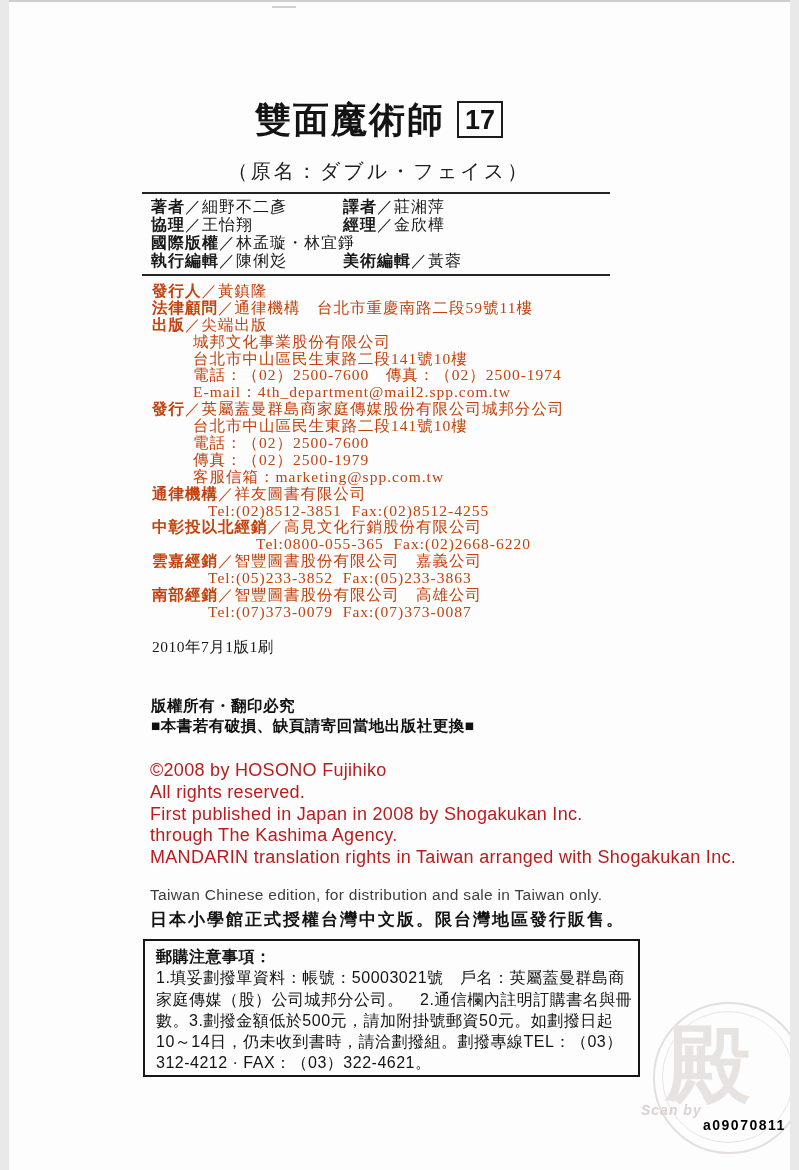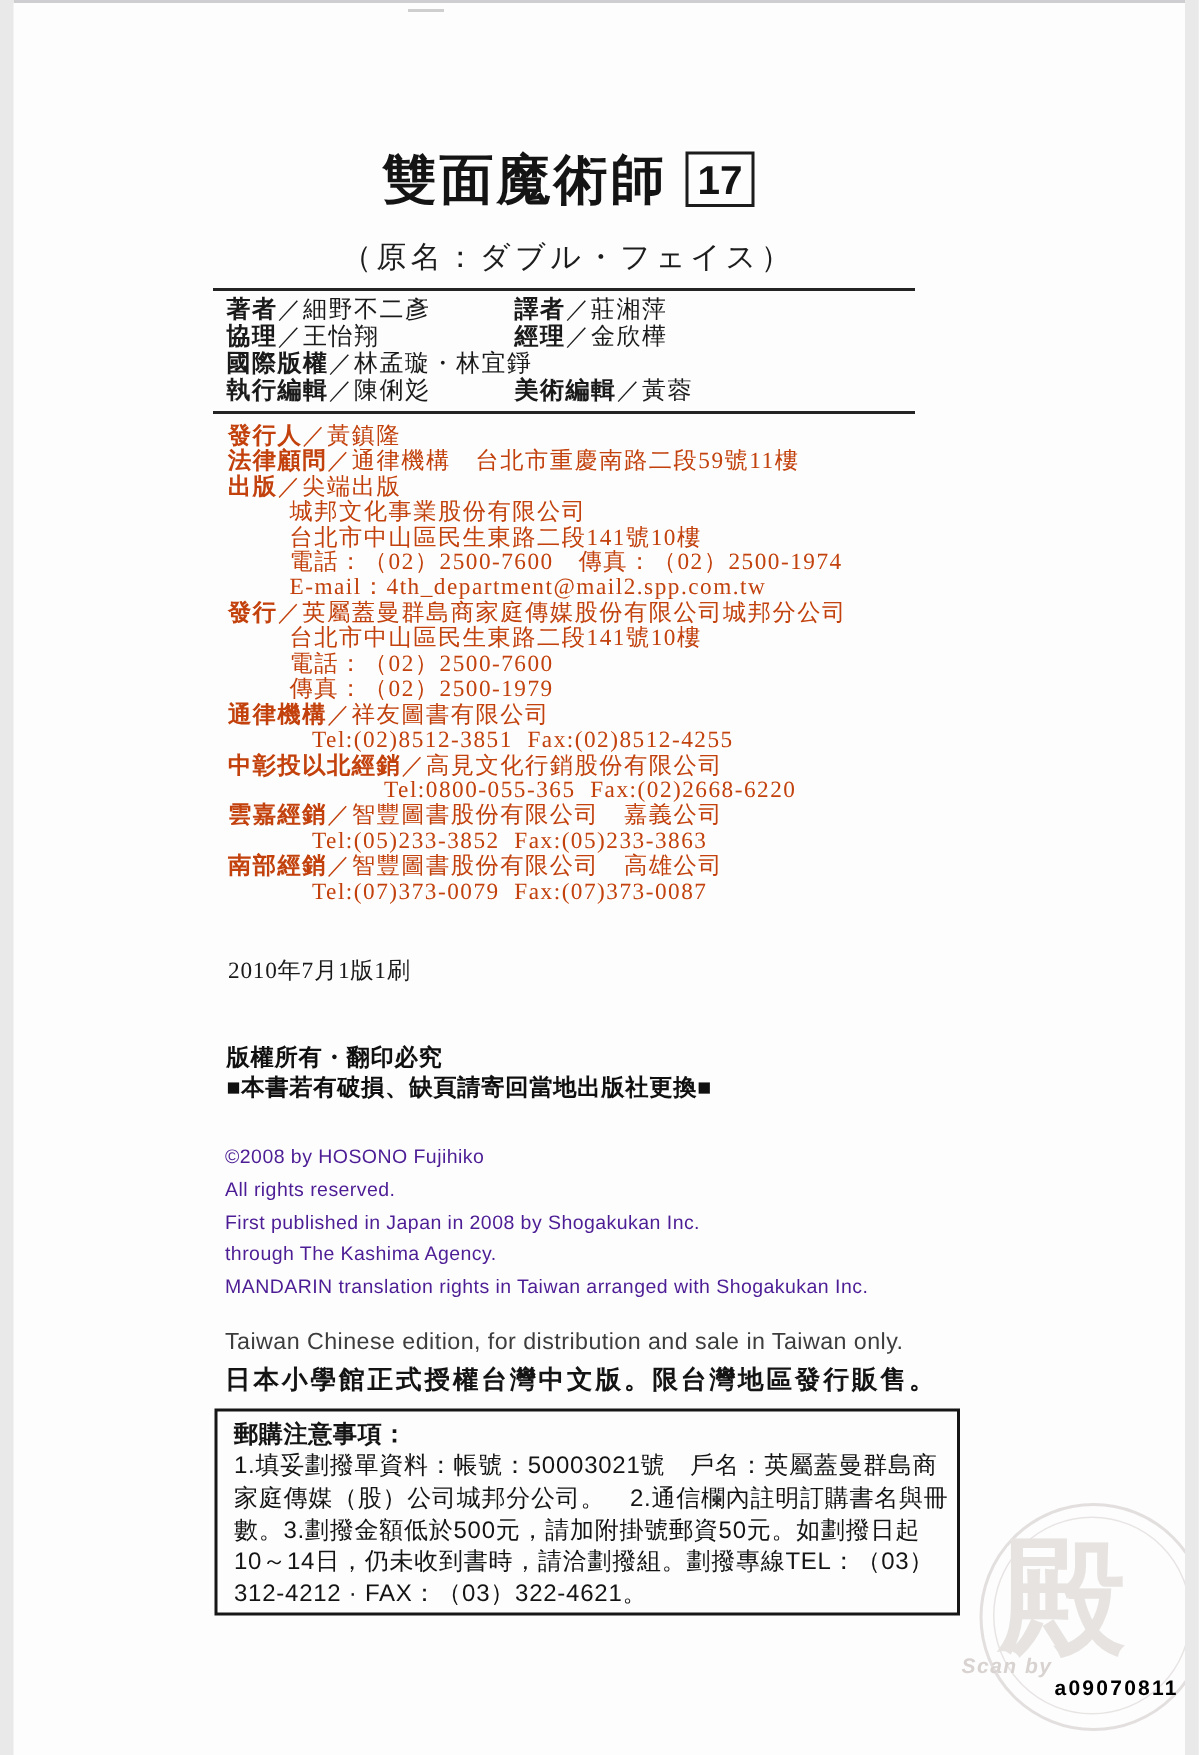--- a/index.html
+++ b/index.html
@@ -34,21 +34,21 @@
   .ind-1{padding-left:41px;}
   .ind-2{padding-left:56px;}
   .ind-3{padding-left:104px;}
 
   .edition{position:absolute;left:143px;top:637px;font-size:15.5px;letter-spacing:.5px;}
 
   .rights{position:absolute;left:142px;top:696px;}
   .rights-line{font-family:"Liberation Sans","DejaVu Sans",sans-serif;font-weight:700;font-size:15.5px;line-height:19.5px;letter-spacing:.5px;color:#101010;white-space:pre;}
 
   .english{position:absolute;left:141px;top:760px;}
-  .en-line{font-family:"Liberation Sans","DejaVu Sans",sans-serif;font-size:13px;line-height:21.8px;letter-spacing:.3px;color:#4c1d95;white-space:pre;}
+  .en-line{font-family:"Liberation Sans","DejaVu Sans",sans-serif;font-size:18px;line-height:21.8px;letter-spacing:.3px;color:#b91c1c;white-space:pre;}
 
   .license{position:absolute;left:141px;top:886px;}
   .license-en{font-family:"Liberation Sans","DejaVu Sans",sans-serif;font-size:15.5px;color:#3d3d3d;letter-spacing:.3px;}
   .license-zh{margin-top:4px;font-family:"Liberation Sans","DejaVu Sans",sans-serif;font-weight:700;font-size:17px;letter-spacing:2px;color:#141414;}
 
   
   .mail-box{position:absolute;left:134px;top:939px;width:497px;height:138px;border:2px solid #161616;box-sizing:border-box;padding:5px 10px 0 11px;
     font-family:"Liberation Sans","DejaVu Sans",sans-serif;font-size:16px;font-weight:500;color:#141414;}
   .box-line{line-height:21.3px;letter-spacing:.5px;white-space:pre;}
   .box-line.first{font-weight:700;}
@@ -96,20 +96,21 @@
       <div class="pub-line ind-0"><span class="pub-label">法律顧問</span><span class="pub-value">／通律機構　台北市重慶南路二段59號11樓</span></div>
       <div class="pub-line ind-0"><span class="pub-label">出版</span><span class="pub-value">／尖端出版</span></div>
       <div class="pub-line ind-1"><span class="pub-value">城邦文化事業股份有限公司</span></div>
       <div class="pub-line ind-1"><span class="pub-value">台北市中山區民生東路二段141號10樓</span></div>
       <div class="pub-line ind-1"><span class="pub-value">電話：（02）2500-7600　傳真：（02）2500-1974</span></div>
       <div class="pub-line ind-1"><span class="pub-value">E-mail：4th_department@mail2.spp.com.tw</span></div>
       <div class="pub-line ind-0"><span class="pub-label">發行</span><span class="pub-value">／英屬蓋曼群島商家庭傳媒股份有限公司城邦分公司</span></div>
       <div class="pub-line ind-1"><span class="pub-value">台北市中山區民生東路二段141號10樓</span></div>
       <div class="pub-line ind-1"><span class="pub-value">電話：（02）2500-7600</span></div>
       <div class="pub-line ind-1"><span class="pub-value">傳真：（02）2500-1979</span></div>
+      <div class="pub-line ind-1"><span class="pub-value">客服信箱：marketing@spp.com.tw</span></div>
       <div class="pub-line ind-0"><span class="pub-label">通律機構</span><span class="pub-value">／祥友圖書有限公司</span></div>
       <div class="pub-line ind-2"><span class="pub-value">Tel:(02)8512-3851  Fax:(02)8512-4255</span></div>
       <div class="pub-line ind-0"><span class="pub-label">中彰投以北經銷</span><span class="pub-value">／高見文化行銷股份有限公司</span></div>
       <div class="pub-line ind-3"><span class="pub-value">Tel:0800-055-365  Fax:(02)2668-6220</span></div>
       <div class="pub-line ind-0"><span class="pub-label">雲嘉經銷</span><span class="pub-value">／智豐圖書股份有限公司　嘉義公司</span></div>
       <div class="pub-line ind-2"><span class="pub-value">Tel:(05)233-3852  Fax:(05)233-3863</span></div>
       <div class="pub-line ind-0"><span class="pub-label">南部經銷</span><span class="pub-value">／智豐圖書股份有限公司　高雄公司</span></div>
       <div class="pub-line ind-2"><span class="pub-value">Tel:(07)373-0079  Fax:(07)373-0087</span></div>
     </div>
 

